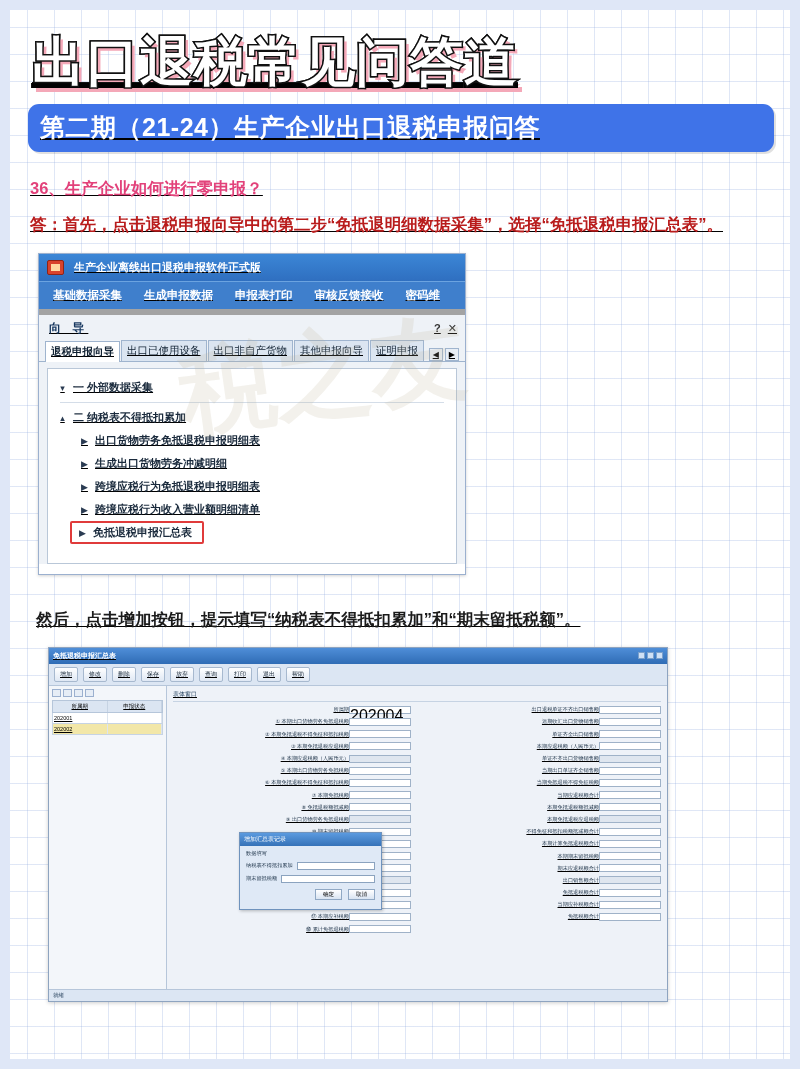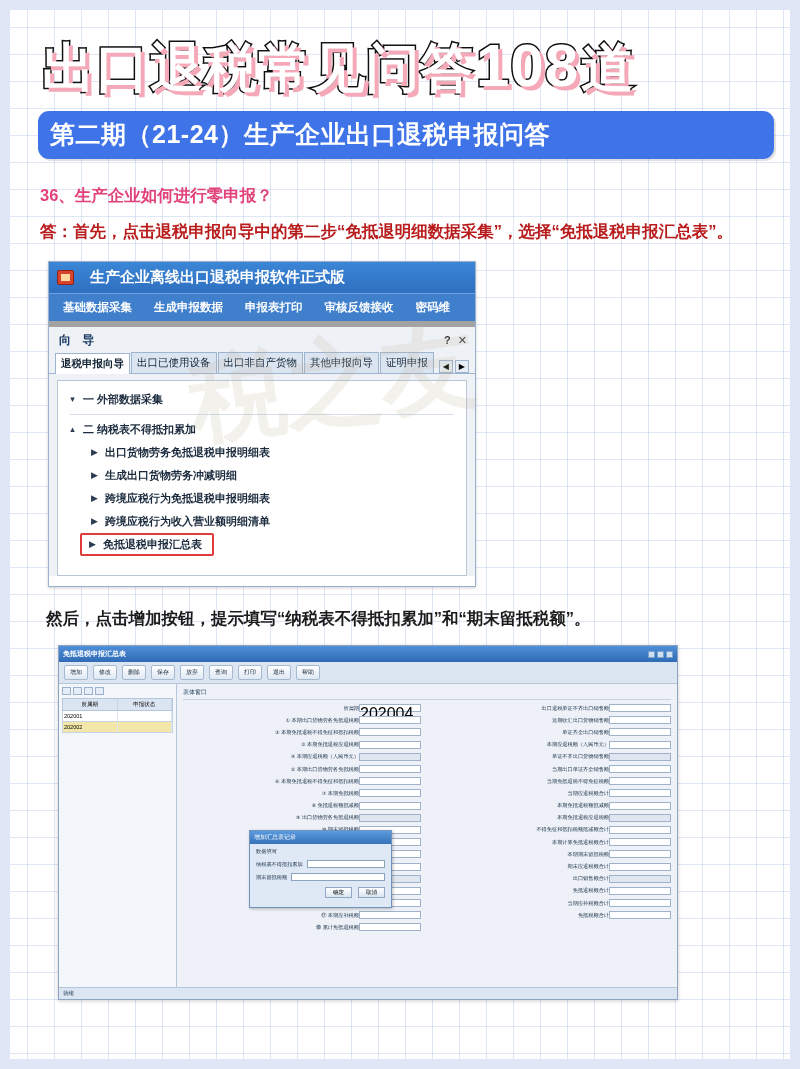--- a/index.html
+++ b/index.html
@@ -23,21 +23,22 @@
     background-size: 27px 27px;
   }
   .page-border {
     position: absolute; inset: 0;
     border: 10px solid #dfe7f7;
     pointer-events: none;
   }
   .content {
     position: absolute;
     inset: 0;
-    padding: 26px 26px 0 36px;
+    padding: 26px 26px 0 26px;
+    text-decoration: underline;
   }
 
   
   .title-main {
     font-weight: 800;
     font-size: 53px;
     letter-spacing: 1px;
     line-height: 1.05;
     color: #ffffff;
     -webkit-text-stroke: 3px #111111;
@@ -76,44 +77,44 @@
   }
   .a-line {
     margin: 11px 0 0 4px;
     color: #b91c1c;
     font-weight: 700;
     font-size: 16.5px;
     line-height: 1.62;
     max-width: 742px;
   }
   .mid-line {
-    margin: 18px 0 0 10px;
+    margin: 31px 0 0 10px;
     color: #1b1b1b;
     font-weight: 700;
     font-size: 16.5px;
     line-height: 1.6;
   }
 
   
   .shot1 {
     position: relative;
     margin: 16px 0 0 12px;
     width: 428px;
     background: #ffffff;
     border: 1px solid #9bb0cf;
     box-shadow: 0 1px 3px rgba(0,0,0,.18);
     font-size: 10px;
   }
   .s1-titlebar {
     background: linear-gradient(180deg,#3b86d6 0%, #2f6fc0 100%);
     color: #fff;
-    display: flex; align-items: center;
-    gap: 16px;
+    display: flex; 
+    gap: 10px;
     padding: 6px 8px;
-    font-size: 15px;
+    font-size: 11px;
     font-weight: 700;
   }
   .s1-appicon {
     width: 17px; height: 15px;
     background: #d8432c;
     border: 1px solid #8f2317;
     border-radius: 2px;
     position: relative;
     flex: none;
   }
@@ -323,21 +324,20 @@
 </head>
 <body>
 
 <div class="page-bg"></div>
 <div class="page-border"></div>
 
 <div class="content">
 
   <div class="title-main">
     <span>出口退税常见问答</span>
-      <span class="num">108</span>
       <span>道</span>
   </div>
 
   <div class="subtitle-bar">第二期（21-24）生产企业出口退税申报问答</div>
 
   <div class="q-line">36、生产企业如何进行零申报？</div>
   <div class="a-line">答：首先，点击退税申报向导中的第二步“免抵退明细数据采集”，选择“免抵退税申报汇总表”。</div>
 
   <div class="shot1">
     <div class="s1-titlebar">

